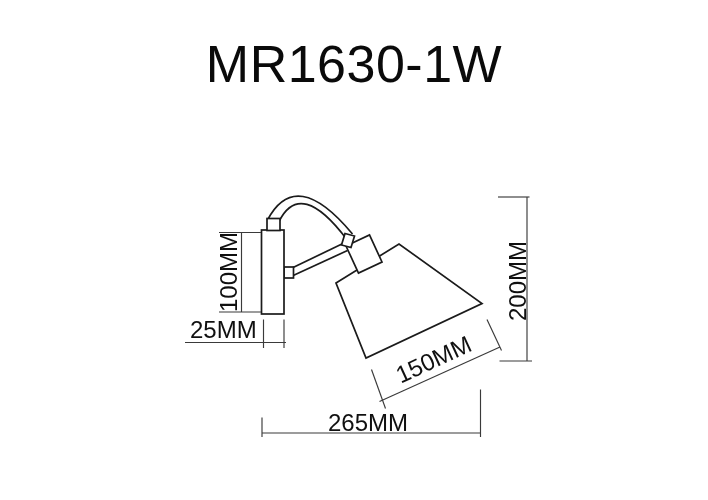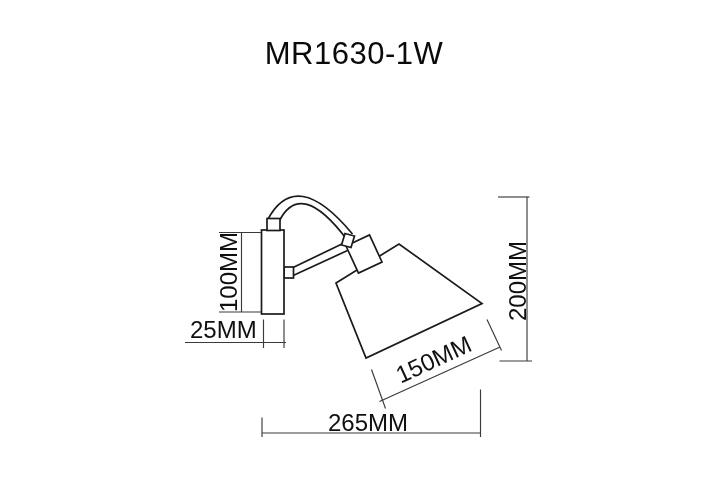--- a/index.html
+++ b/index.html
@@ -7,21 +7,21 @@
     position:relative;
     width:708px;height:500px;
     background:#fff;
     overflow:hidden;
     font-family:"Liberation Sans", sans-serif;
   }
   .title{
     position:absolute;
     top:38px;left:0;width:100%;
     text-align:center;
-    font-size:31px;
+    font-size:52px;
     font-weight:normal;
     letter-spacing:0.5px;
     color:#0a0a0a;
     line-height:1;
   }
   svg.drawing{position:absolute;left:0;top:0;}
   .obj{fill:none;stroke:#1b1b1b;stroke-width:1.7;stroke-linejoin:miter;stroke-linecap:butt;}
   .objfill{fill:#ffffff;stroke:#1b1b1b;stroke-width:1.7;stroke-linejoin:miter;}
   .dim{stroke:#3a3a3a;stroke-width:1.15;fill:none;stroke-linecap:butt;}
   text.dimtext{

